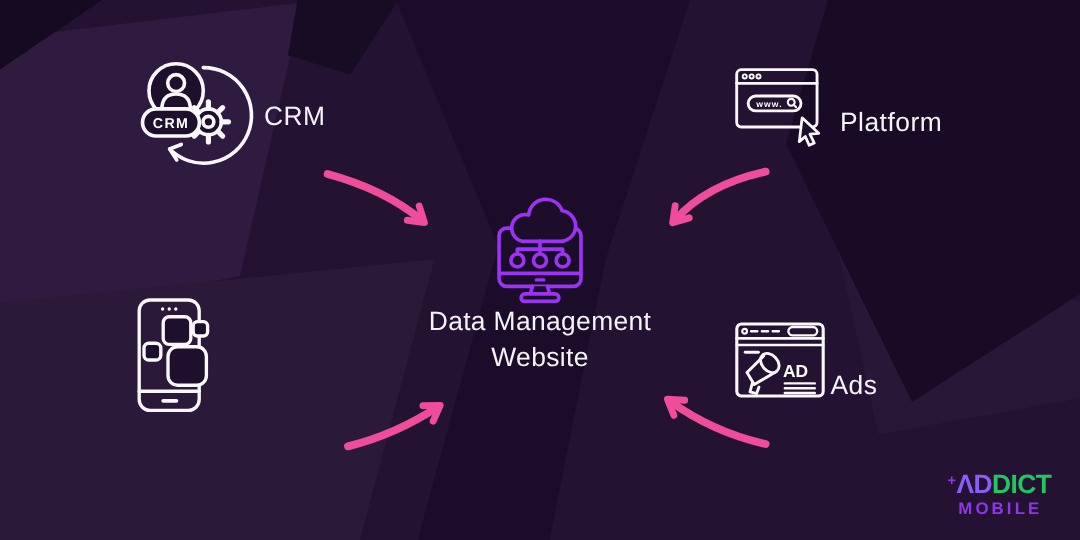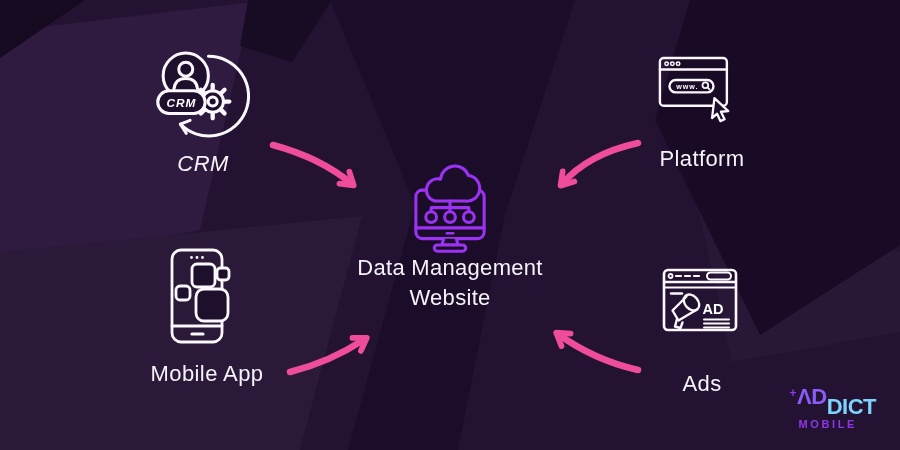--- a/index.html
+++ b/index.html
@@ -10,23 +10,23 @@
   }
   .bgshape{position:absolute;left:0;top:0;width:900px;height:450px;}
   .bg-dark-center{background:#1b0d29;clip-path:polygon(330px 0,575px 0,505px 215px,458px 450px,348px 450px,415px 205px);}
   .bg-dark-topright{background:#190b26;clip-path:polygon(690px 0,900px 0,900px 245px,760px 335px,655px 120px);}
   .bg-dark-corner{background:#150a1f;clip-path:polygon(0 0,85px 0,0 58px);}
   .bg-dark-bolt{background:#180c24;clip-path:polygon(248px 0,332px 0,292px 62px,240px 46px);}
   .bg-light-lefttop{background:#2e1b3f;clip-path:polygon(0 32px,252px 2px,200px 230px,0 268px);}
   .bg-light-bottomleft{background:#2b1939;clip-path:polygon(0 252px,362px 216px,300px 450px,0 450px);}
   .bg-light-midright{background:#291737;clip-path:polygon(688px 162px,900px 252px,900px 332px,732px 362px);}
 
-  .node{position:absolute;display:flex;flex-direction:column;align-items:center;}
+  .node{position:absolute;display:flex;flex-direction:row;align-items:center;}
   .node-label{color:#f6f3f8;font-size:22px;letter-spacing:.4px;line-height:1;}
-  #node-crm{left:108px;top:40px;width:190px;font-style:italic;}
+  #node-crm{left:108px;top:40px;width:190px;}
   #node-website{left:612px;top:56px;width:180px;}
   #node-mobile{left:112px;top:248px;width:190px;}
   #node-ads{left:612px;top:268px;width:180px;}
   #node-crm .node-label{margin-top:5px;}
   #node-website .node-label{margin-top:23px;}
   #node-mobile .node-label{margin-top:17px;}
   #node-ads .node-label{margin-top:39px;}
 
   #center-group{position:absolute;left:330px;top:156px;width:240px;display:flex;flex-direction:column;align-items:center;}
   .center-title{color:#f6f3f8;font-size:22px;font-weight:500;line-height:30px;text-align:center;letter-spacing:.3px;}
@@ -37,22 +37,22 @@
   .icon-fillbg{fill:#1e0f2d;stroke:#faf8fc;stroke-width:2.8;stroke-linejoin:round;stroke-linecap:round;}
   .icon-text{fill:#ffffff;font-family:"Liberation Sans",sans-serif;font-weight:bold;}
 
   .purple-stroke{fill:none;stroke:#9b32f4;stroke-width:3.4;stroke-linecap:round;stroke-linejoin:round;}
   .purple-fillbg{fill:#1c0e2a;stroke:#9b32f4;stroke-width:3.4;stroke-linecap:round;stroke-linejoin:round;}
 
   #logo{position:absolute;right:24px;bottom:20px;display:flex;flex-direction:column;align-items:flex-start;line-height:1;}
   .logo-row{display:flex;align-items:flex-start;font-weight:800;font-size:22px;letter-spacing:-.5px;}
   .logo-plus{color:#8f35ea;font-size:12px;font-weight:800;margin-right:1px;margin-top:1px;}
   .logo-purple{color:#8b5cf6;}
-  .logo-white{color:#7dd3fc;margin-top:10px;}
-  .logo-tagline{color:#8f35ea;font-size:11px;font-weight:bold;letter-spacing:2.6px;margin-top:1px;padding-left:9px;}
+  .logo-white{color:#22c55e;}
+  .logo-tagline{color:#8f35ea;font-size:14px;font-weight:bold;letter-spacing:2.6px;margin-top:1px;padding-left:9px;}
 </style>
 </head>
 <body>
 
 <div class="canvas">
 
   <div class="bgshape bg-light-lefttop"></div>
   <div class="bgshape bg-light-bottomleft"></div>
   <div class="bgshape bg-light-midright"></div>
   <div class="bgshape bg-dark-center"></div>
@@ -110,21 +110,20 @@
       <circle cx="23.5" cy="9.5" r="1.4" fill="#faf8fc"></circle>
       <circle cx="29" cy="9.5" r="1.4" fill="#faf8fc"></circle>
       <circle cx="34.5" cy="9.5" r="1.4" fill="#faf8fc"></circle>
       <line class="icon-stroke" x1="4" y1="78" x2="54" y2="78"></line>
       <line class="icon-stroke" style="stroke-width:3.2" x1="24" y1="86" x2="35" y2="86"></line>
       <rect class="icon-fillbg" x="24" y="16" width="23" height="23" rx="5"></rect>
       <rect class="icon-fillbg" x="49" y="20" width="12" height="12" rx="3.5"></rect>
       <rect class="icon-fillbg" x="8" y="38" width="14" height="14" rx="4"></rect>
       <rect class="icon-fillbg" x="28" y="41" width="32" height="32" rx="8"></rect>
     </svg>
-    <div class="node-label">Mobile App</div>
   </div>
 
   <div class="node" id="node-ads">
     <svg width="80" height="66" viewBox="0 0 80 66">
       <rect class="icon-stroke" style="stroke-width:2.6" x="2" y="2" width="72" height="60" rx="4"></rect>
       <line class="icon-stroke" style="stroke-width:2.4" x1="2" y1="14" x2="74" y2="14"></line>
       <circle class="icon-stroke" style="stroke-width:1.8" cx="8.5" cy="8" r="2"></circle>
       <path class="icon-stroke" style="stroke-width:2.2" d="M14 8 H19 M23 8 H28 M32 8 H37"></path>
       <rect class="icon-stroke" style="stroke-width:2" x="45" y="4.5" width="24" height="7" rx="3.5"></rect>
       <line class="icon-stroke" style="stroke-width:2" x1="2" y1="19.5" x2="74" y2="19.5"></line>

